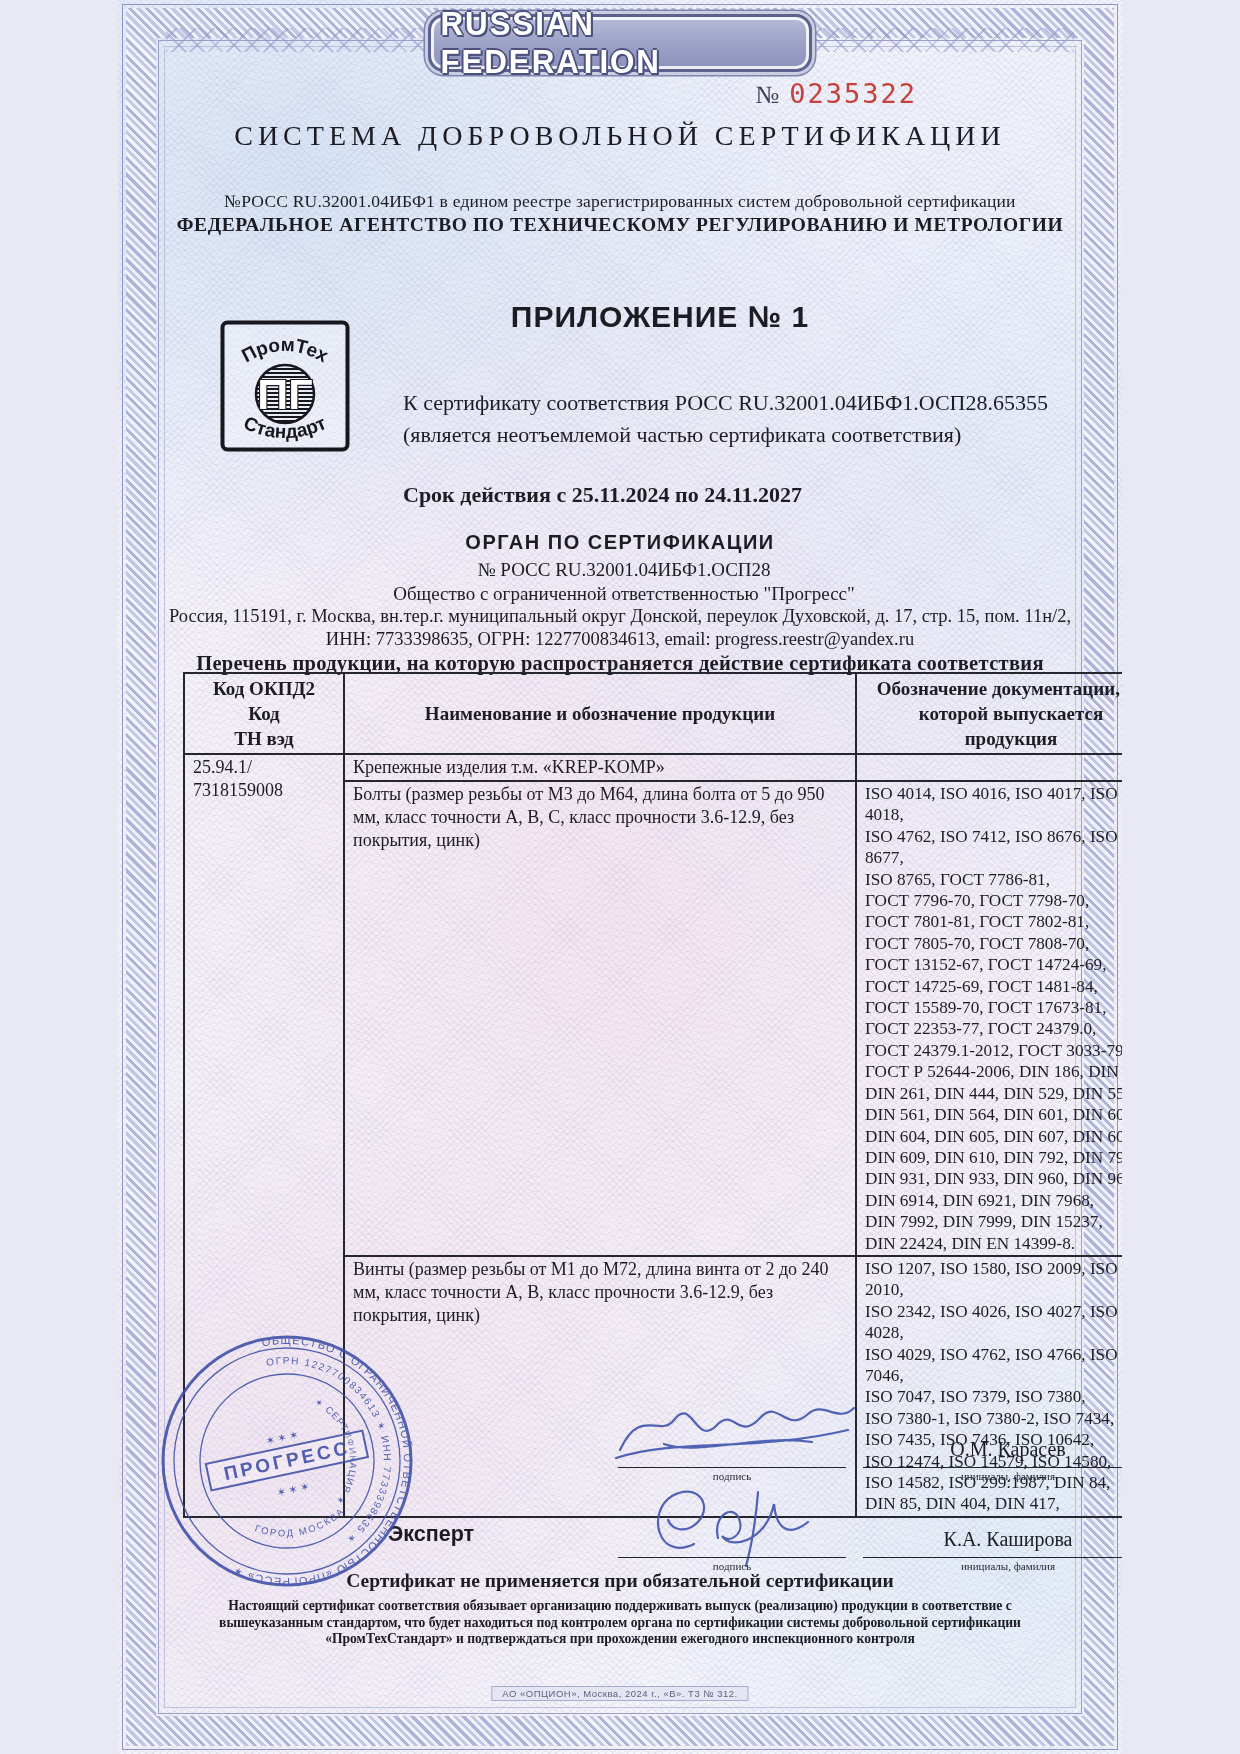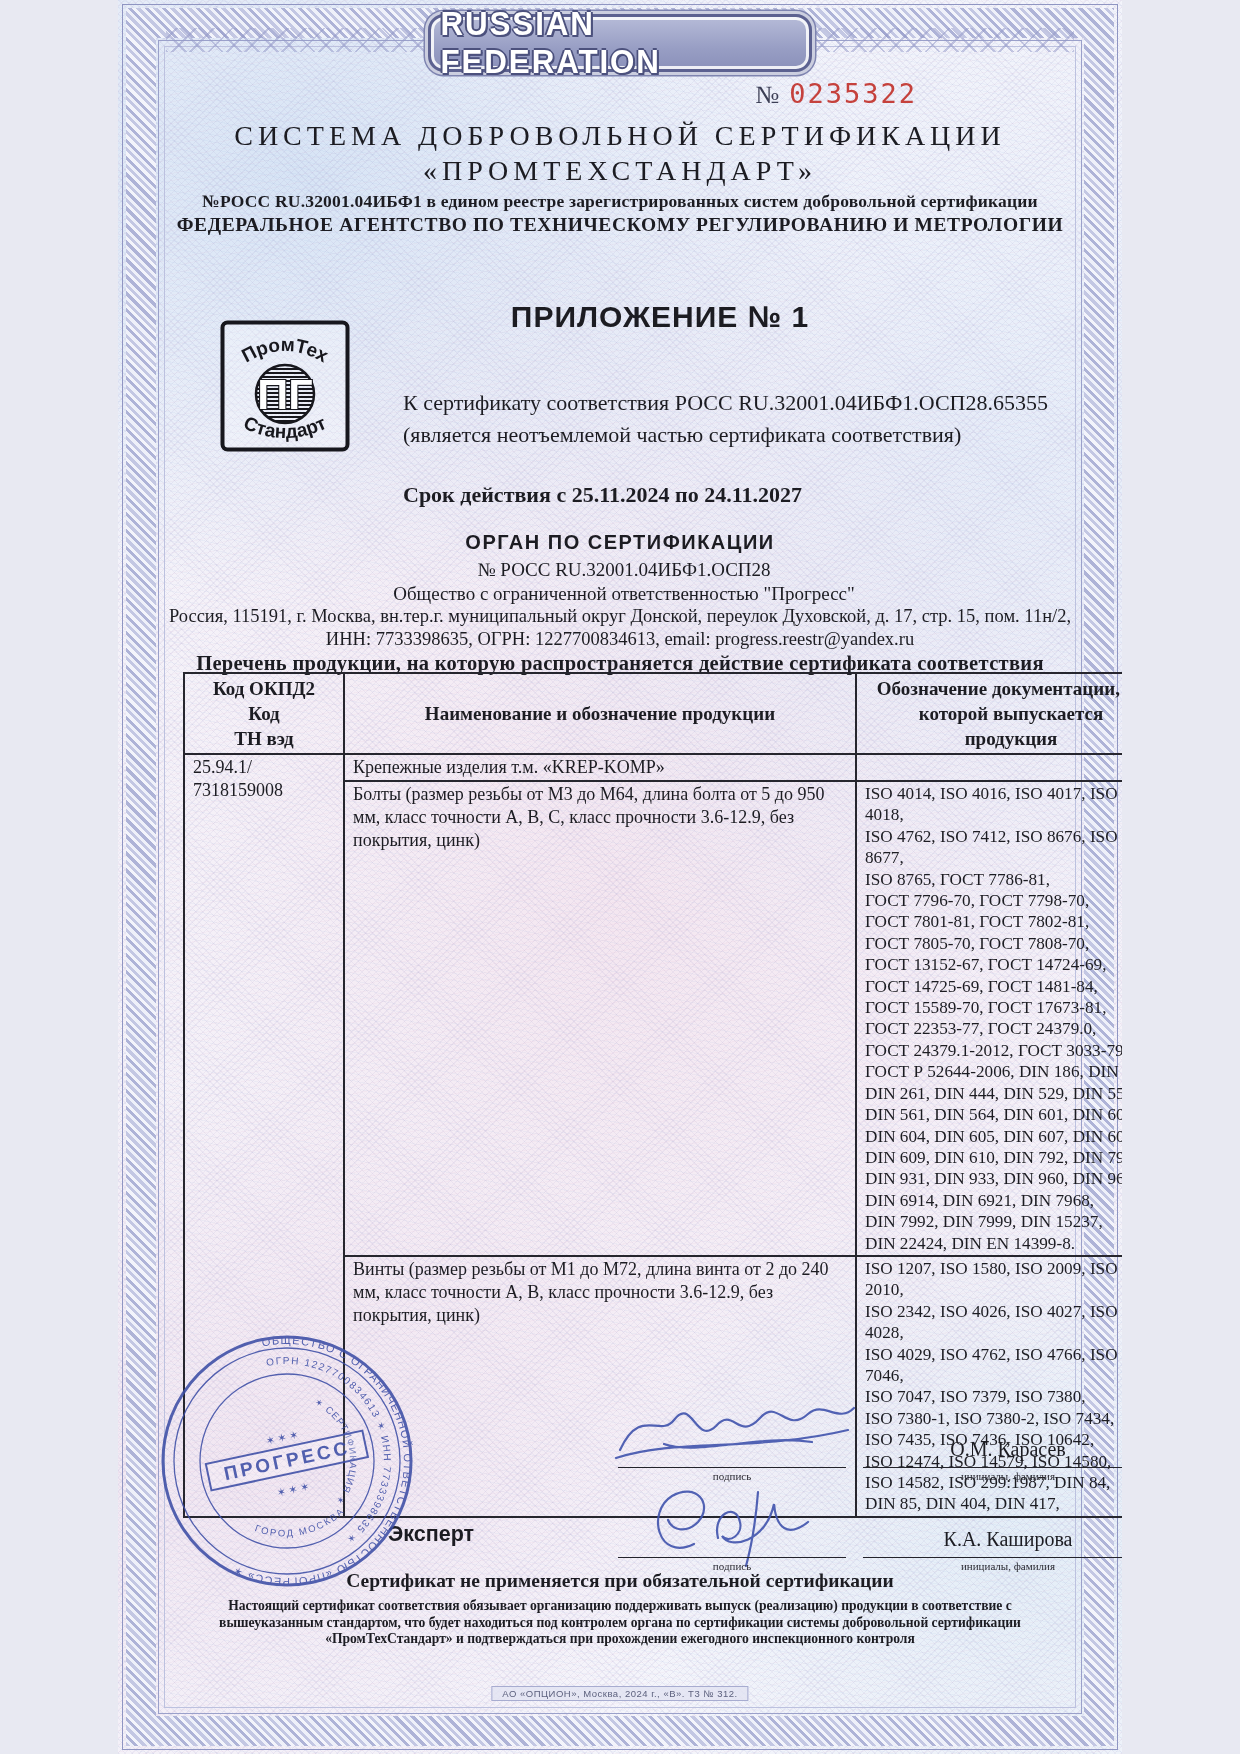--- a/index.html
+++ b/index.html
@@ -42,21 +42,21 @@
     display:flex;align-items:center;justify-content:center;}
   .banner-text{font-family:"Liberation Sans",sans-serif;font-weight:bold;font-size:33px;letter-spacing:2px;
     color:#fff;transform:scaleX(.95);
     text-shadow:-2px 0 0 #4c517d, 2px 0 0 #4c517d, 0 -2px 0 #4c517d, 0 2px 0 #4c517d, 2px 2px 0 #4c517d;}
   
   .cert-no{top:78px;right:205px;font-size:25px;white-space:nowrap;}
   .cert-no .nm{color:#3c3f55;font-family:"Liberation Serif",serif;margin-right:10px;}
   .cert-no .digits{color:#c5413c;font-family:"DejaVu Sans Mono",monospace;font-size:27px;letter-spacing:2px;}
   
   .h-system{font-size:28px;letter-spacing:5px;font-weight:500;}
-  .h-registry{font-size:17.5px;font-weight:bold;letter-spacing:.2px;}
+  .h-registry{font-size:17.5px;font-weight:normal;letter-spacing:.2px;}
   .h-agency{font-size:19.5px;font-weight:bold;letter-spacing:.6px;}
   .annex-title{font-family:"Liberation Sans",sans-serif;font-weight:bold;font-size:30px;letter-spacing:1px;}
   .serif22{font-size:22px;}
   .bold{font-weight:bold;}
   .sans-head{font-family:"Liberation Sans",sans-serif;font-weight:bold;font-size:20px;letter-spacing:1.5px;}
   .serif19{font-size:19px;padding-left:8px;}
   .serif18{font-size:18.5px;}
   .caption-line{font-size:20.5px;font-weight:bold;letter-spacing:.3px;}
   .preline{white-space:pre-line;}
   
@@ -95,21 +95,20 @@
 
   <div class="abs banner">
     <span class="banner-text">RUSSIAN FEDERATION</span>
   </div>
 
   <div class="abs cert-no">
     <span class="nm">№</span><span class="digits">0235322</span>
   </div>
 
   <div class="abs ctr h-system" style="top:120px;">СИСТЕМА ДОБРОВОЛЬНОЙ СЕРТИФИКАЦИИ</div>
-  <div class="abs ctr h-system" style="top:155px;">«ПРОМТЕХСТАНДАРТ»</div>
   <div class="abs ctr h-registry" style="top:191px;">№РОСС RU.32001.04ИБФ1 в едином реестре зарегистрированных систем добровольной сертификации</div>
   <div class="abs ctr h-agency" style="top:214px;">ФЕДЕРАЛЬНОЕ АГЕНТСТВО ПО ТЕХНИЧЕСКОМУ РЕГУЛИРОВАНИЮ И МЕТРОЛОГИИ</div>
 
   <div class="abs ctr annex-title" style="top:300px;left:80px;">ПРИЛОЖЕНИЕ № 1</div>
 
   <svg class="abs logo" viewBox="0 0 130 132">
     <defs>
       <pattern id="hatch" width="4" height="4" patternUnits="userSpaceOnUse">
         <rect width="4" height="2" fill="#17171d"></rect>
       </pattern>

